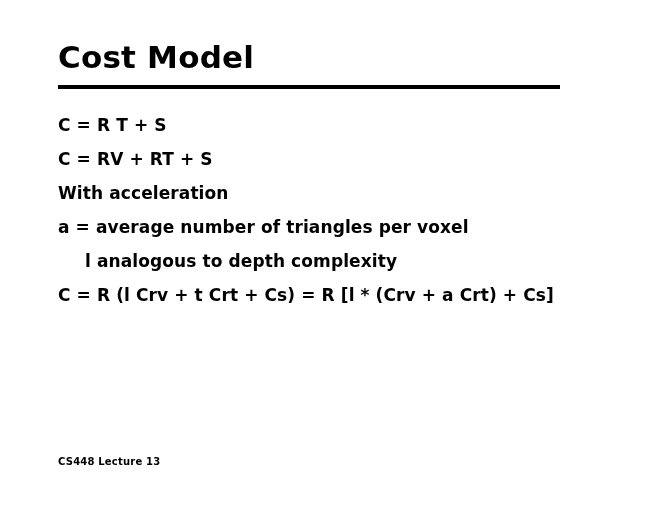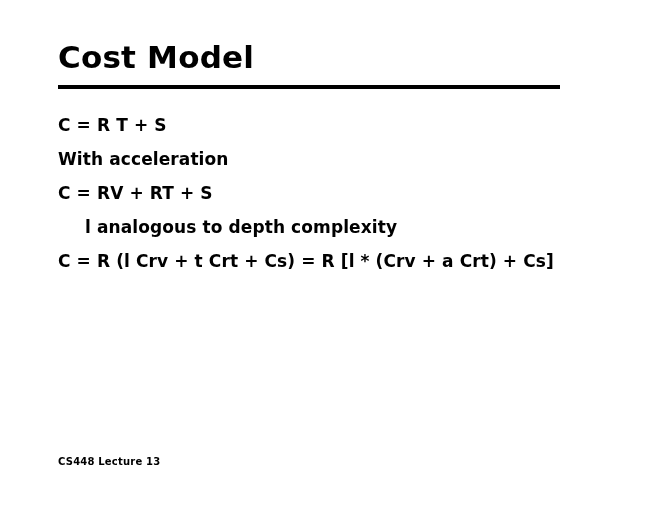--- a/index.html
+++ b/index.html
@@ -74,22 +74,23 @@
 <body>
 
 <div class="slide">
 
   <div class="slide-title">Cost Model</div>
 
   <div class="title-rule"></div>
 
   <div class="body-block">
       <div class="body-line">C = R T + S</div>
+      <div class="body-line">C = RV + RT + S</div>
       <div class="body-line">With acceleration</div>
-      <div class="body-line">C = RV + RT + S</div>
+      <div class="body-line">a = average number of triangles per voxel</div>
       <div class="body-line indent">l analogous to depth complexity</div>
       <div class="body-line">C = R (l Crv + t Crt + Cs) = R [l * (Crv + a Crt) + Cs]</div>
     </div>
 
   <div class="footer">
     <div class="footer-text">CS448 Lecture 13</div>
   </div>
 
 </div>
 

